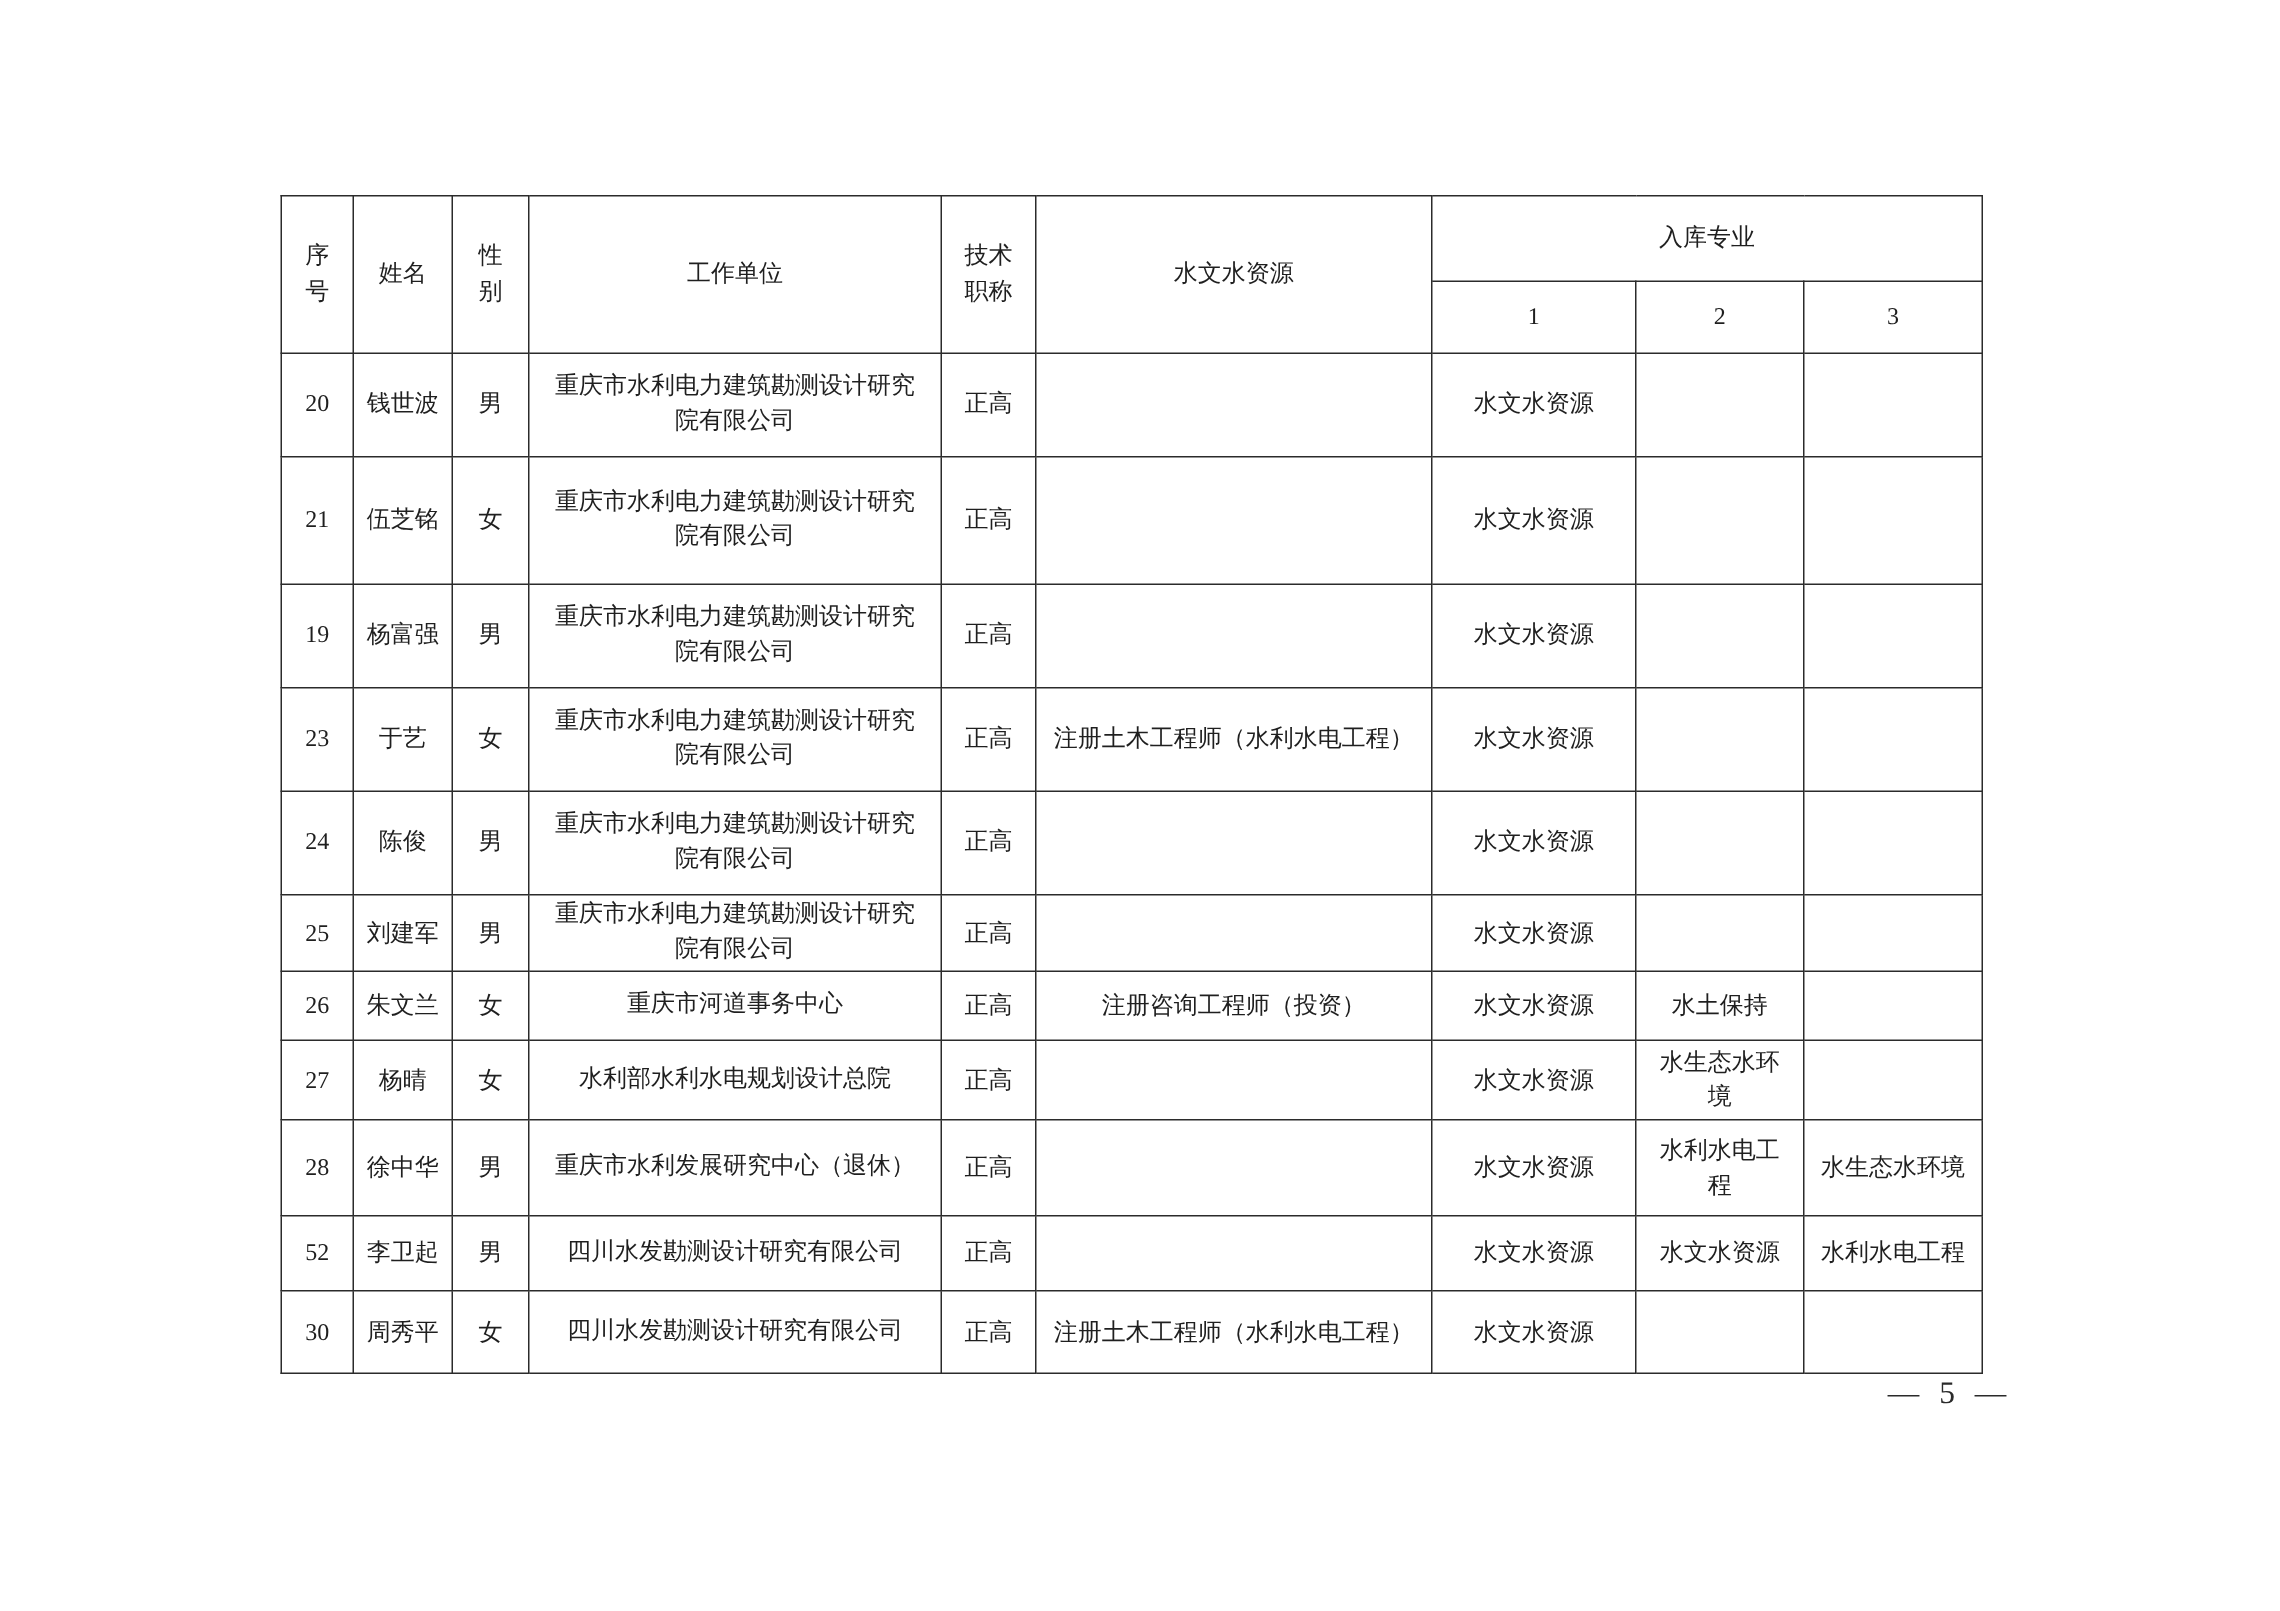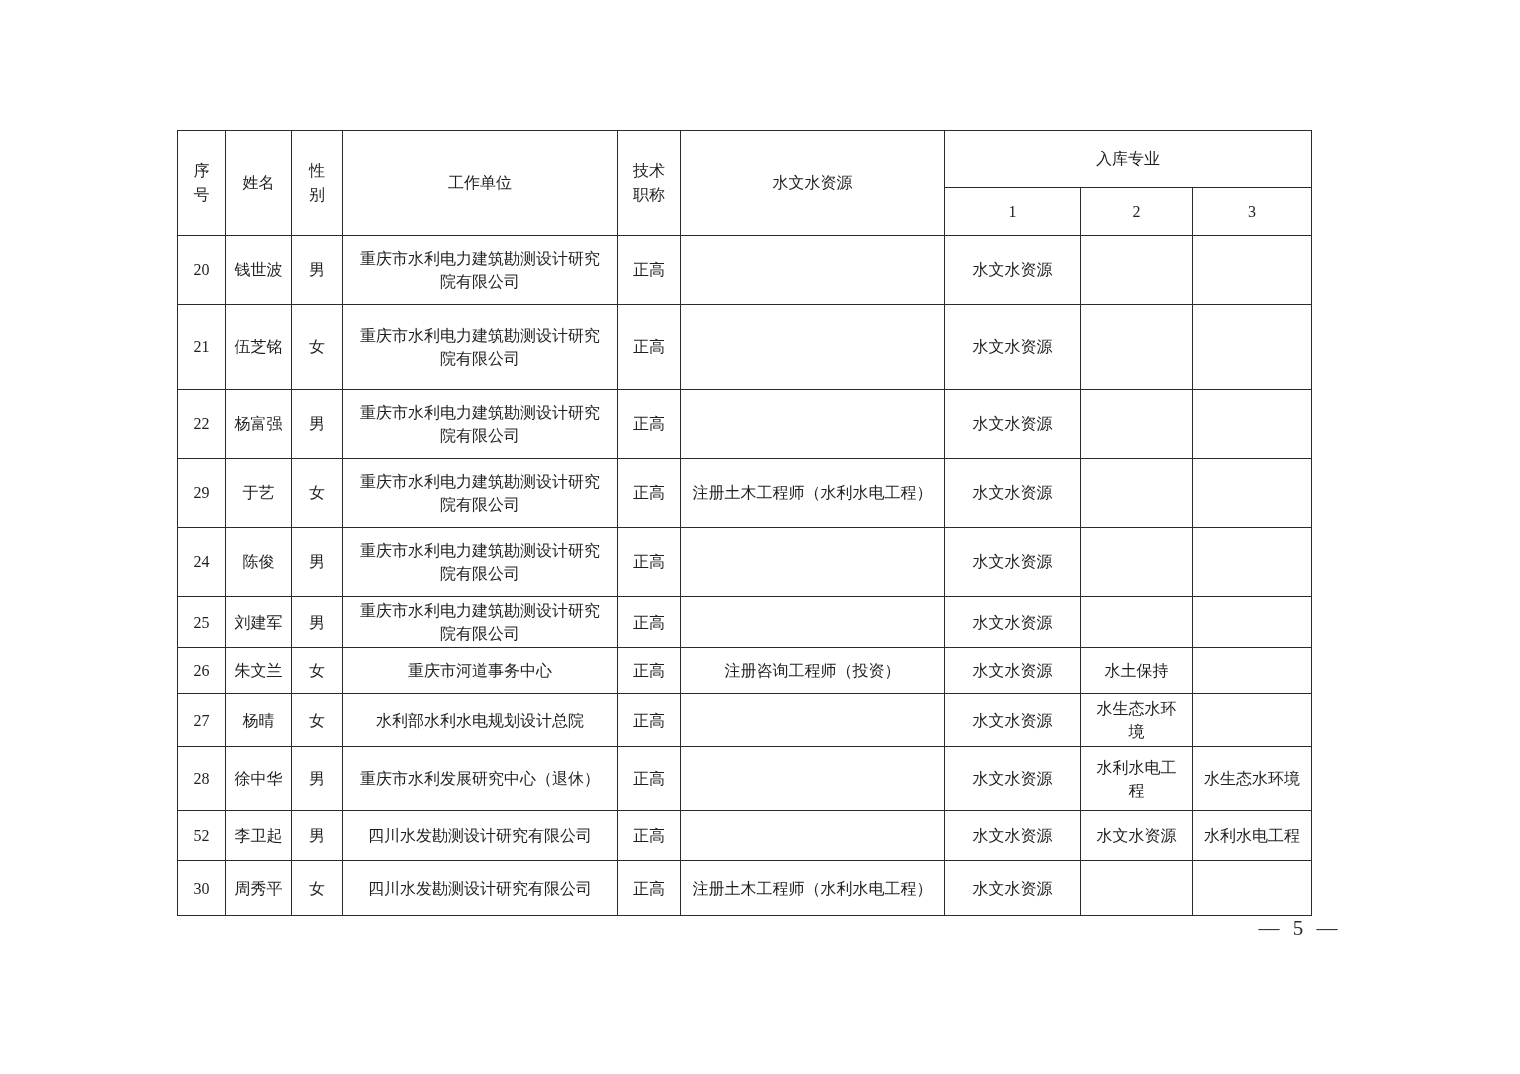--- a/index.html
+++ b/index.html
@@ -11,39 +11,39 @@
   }
   .page {
     position: relative;
     width: 1520px;
     height: 1074px;
     background: #ffffff;
     overflow: hidden;
   }
   table.roster {
     position: absolute;
-    left: 177px;
+    left: 187px;
     top: 130px;
     width: 1134px;
     border-collapse: collapse;
     table-layout: fixed;
     font-size: 16px;
     line-height: 1.45;
   }
   table.roster th,
   table.roster td {
     border: 1.5px solid #2b2b2b;
     font-weight: normal;
     text-align: center;
     vertical-align: middle;
     padding: 2px 8px;
     overflow: hidden;
     word-break: break-all;
   }
-  table.roster td.c-unit { padding: 2px 16px; }
+  table.roster td.c-unit { padding: 2px 16px; font-family: Liberation Mono, monospace; }
   table.roster td.c-qual { padding: 2px 8px; }
   table.roster td.c-spec2 { padding: 2px 10px; }
   .vw1 { display: inline-block; width: 1.1em; word-break: break-all; line-height: 1.5; }
   .vw2 { display: inline-block; width: 2.2em; word-break: break-all; line-height: 1.5; }
   .page-number {
     position: absolute;
     left: 1235px;
     top: 916px;
     width: 130px;
     text-align: center;
@@ -103,32 +103,32 @@
         <td>伍芝铭</td>
         <td>女</td>
         <td class="c-unit">重庆市水利电力建筑勘测设计研究院有限公司</td>
         <td>正高</td>
         <td class="c-qual"></td>
         <td>水文水资源</td>
         <td class="c-spec2"></td>
         <td></td>
       </tr>
       <tr style="height:69px">
-        <td>22</td>
+        <td>19</td>
         <td>杨富强</td>
         <td>男</td>
         <td class="c-unit">重庆市水利电力建筑勘测设计研究院有限公司</td>
         <td>正高</td>
         <td class="c-qual"></td>
         <td>水文水资源</td>
         <td class="c-spec2"></td>
         <td></td>
       </tr>
       <tr style="height:69px">
-        <td>29</td>
+        <td>23</td>
         <td>于艺</td>
         <td>女</td>
         <td class="c-unit">重庆市水利电力建筑勘测设计研究院有限公司</td>
         <td>正高</td>
         <td class="c-qual">注册土木工程师（水利水电工程）</td>
         <td>水文水资源</td>
         <td class="c-spec2"></td>
         <td></td>
       </tr>
       <tr style="height:69px">

